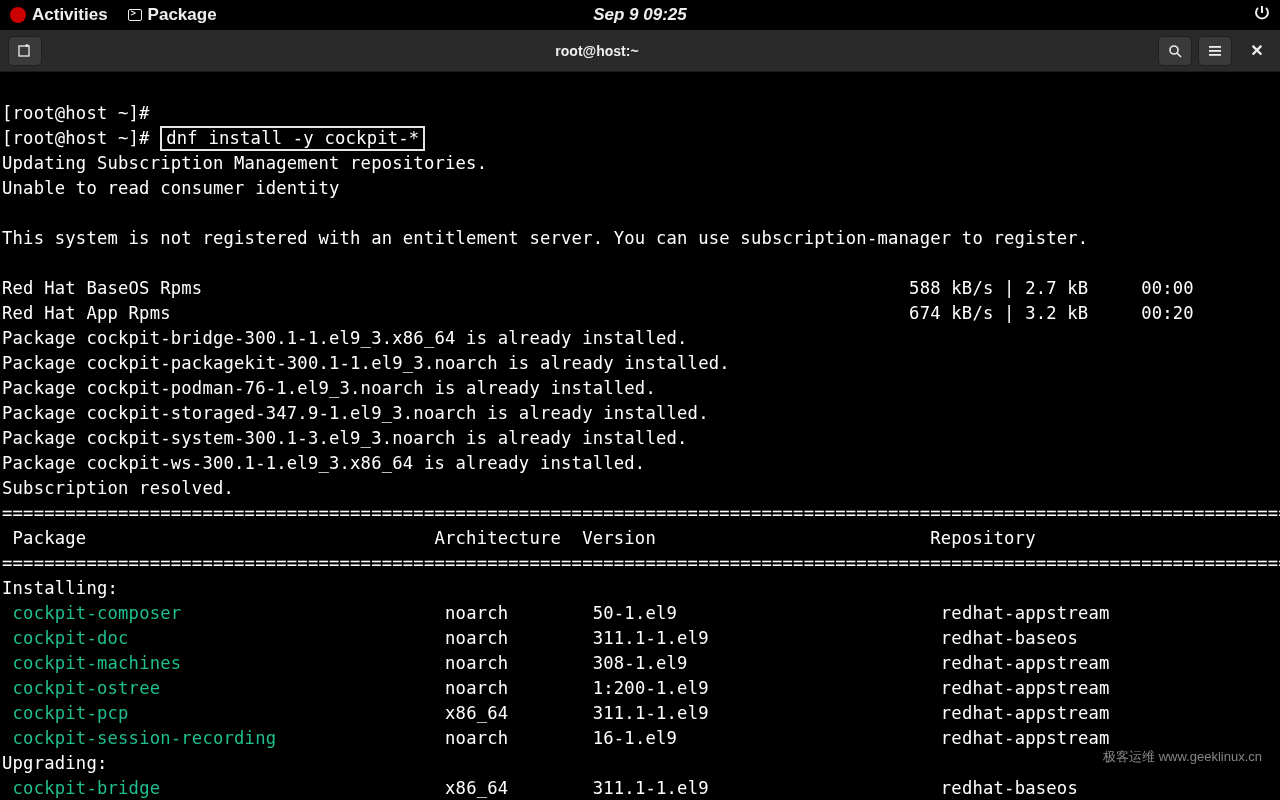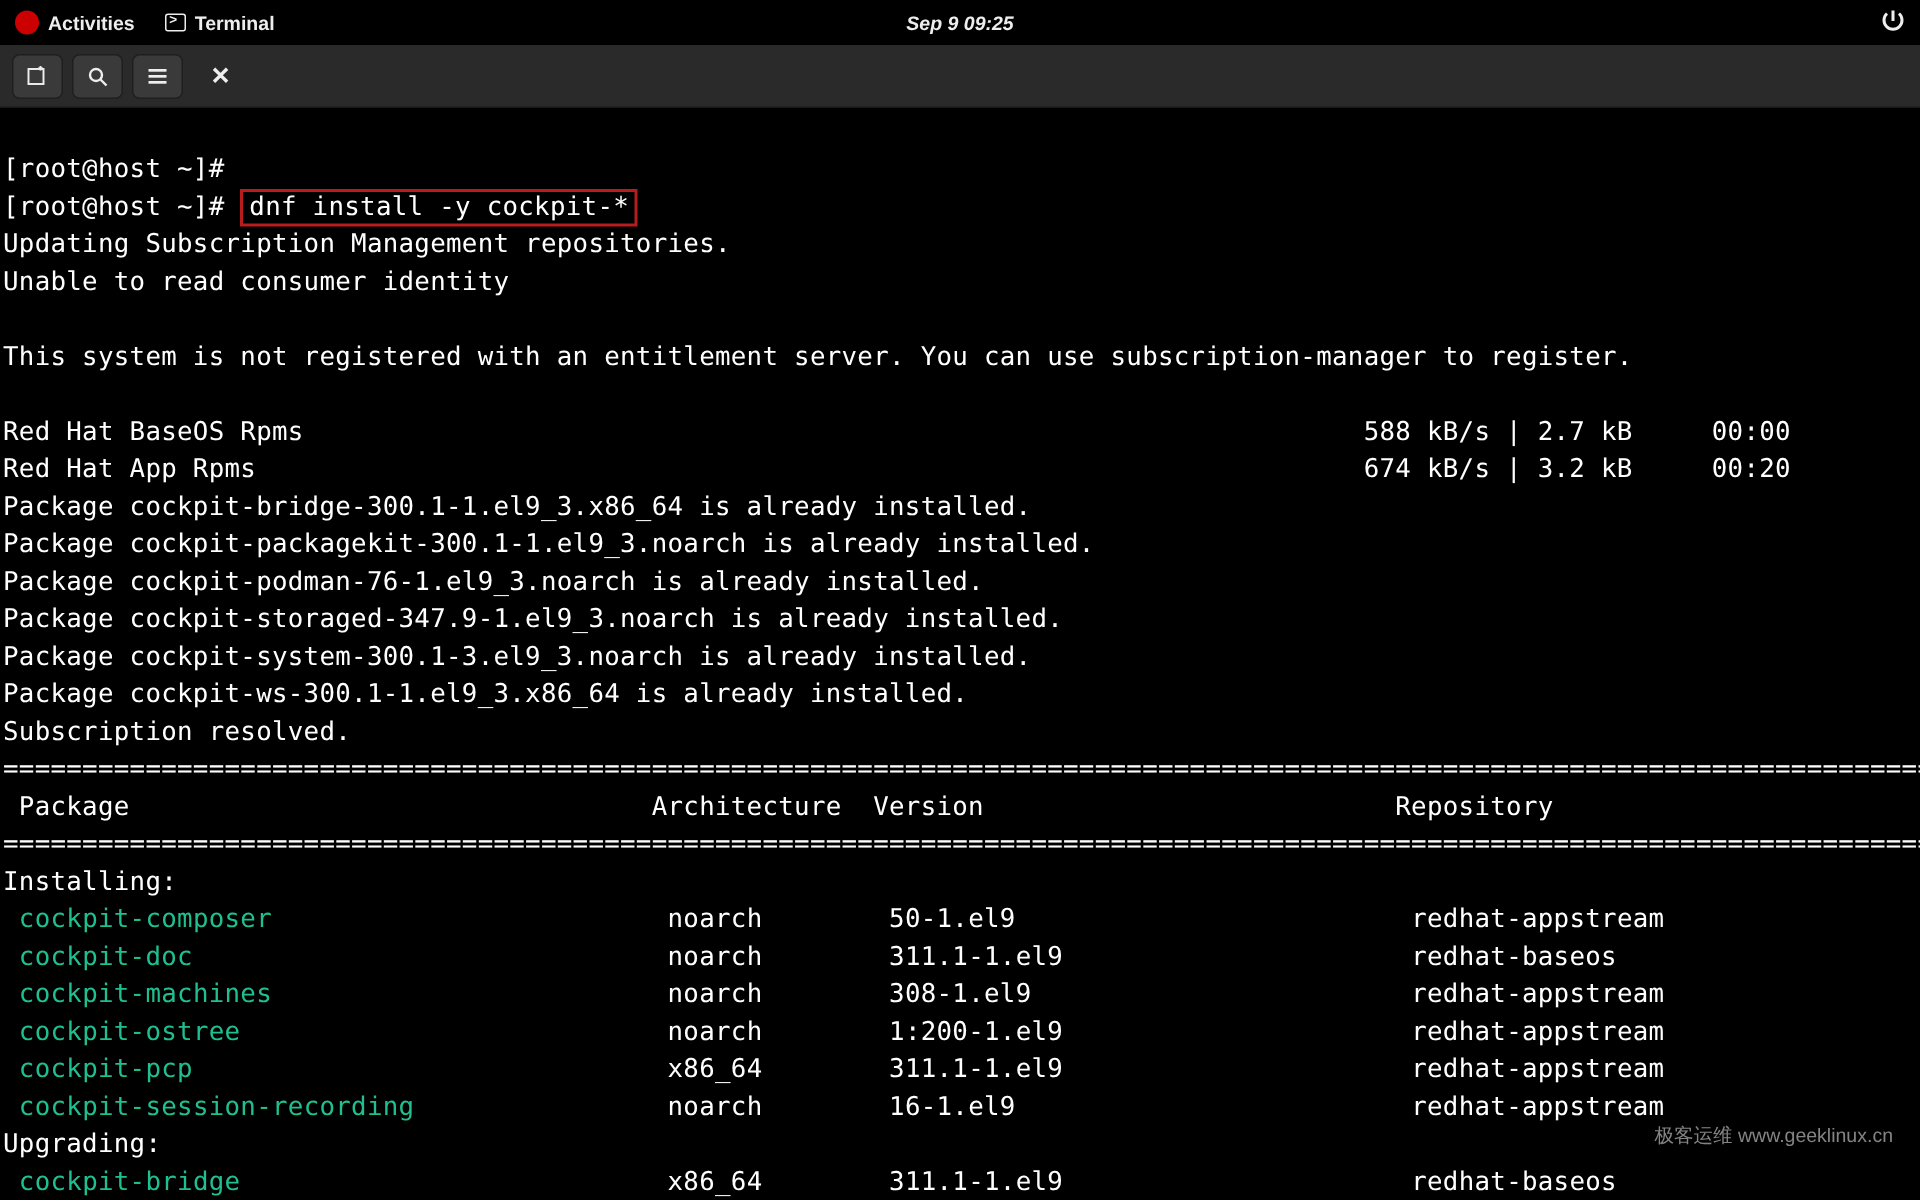--- a/index.html
+++ b/index.html
@@ -1,47 +1,47 @@
 <!DOCTYPE html>
 <html><head>
 <meta charset="utf-8">
 <style>
   * { margin: 0; padding: 0; box-sizing: border-box; }
   html, body { width: 1280px; height: 800px; background: #000; font-family: sans-serif; overflow: hidden; }
-  .topbar { height: 30px; background: #000; color: #eee; display: flex; align-items: center; padding: 0 10px; font-size: 13px; font-weight: 600; }
+  .topbar { height: 30px; background: #000; color: #eee; display: flex; align-items: center; padding: 0 10px; font-size: 17px; font-weight: 600; }
   .topbar-left { display: flex; align-items: center; gap: 20px; }
   .fedora-icon { width: 16px; height: 16px; background: #c00; border-radius: 50%; display: inline-block; }
   .terminal-icon-top { width: 14px; height: 12px; border: 1.5px solid #eee; border-radius: 2px; display: inline-block; position: relative; }
   .terminal-icon-top::before { content: ">"; position: absolute; left: 2px; top: -2px; font-size: 9px; font-weight: bold; }
   .topbar-center { position: absolute; left: 50%; transform: translateX(-50%); font-weight: 600; font-style: italic; }
   .topbar-right { margin-left: auto; display: flex; gap: 18px; align-items: center; }
   .titlebar { height: 42px; background: #2a2a2a; display: flex; align-items: center; padding: 0 8px; color: #eee; border-bottom: 1px solid #1a1a1a; }
   .titlebar .title { flex: 1; text-align: center; font-weight: 600; font-size: 14px; }
   .tb-btn { width: 34px; height: 30px; background: #3a3a3a; border: 1px solid #1f1f1f; border-radius: 5px; display: flex; align-items: center; justify-content: center; cursor: pointer; margin-left: 6px; }
   .tb-btn.first { margin-left: 0; }
   .tb-btn svg { fill: #eee; }
   .tb-close { width: 30px; height: 30px; display: flex; align-items: center; justify-content: center; cursor: pointer; margin-left: 10px; color: #eee; font-size: 16px; font-weight: bold; }
   .terminal { background: #000; color: #fff; font-family: "DejaVu Sans Mono","Liberation Mono",monospace; font-size: 17.2px; line-height: 25px; padding: 4px 2px; white-space: pre; letter-spacing: 0.2px; }
-  .terminal .hl { border: 2px solid #b91c1c; padding: 0 4px; display: inline-block; line-height: 21px; }
+  .terminal .hl { border: 2px solid #e5e5e5; padding: 0 4px; display: inline-block; line-height: 21px; }
   .terminal .pkg { color: #1fbf8f; font-weight: normal; }
   .watermark { position: absolute; bottom: 34px; right: 18px; color: rgba(220,220,220,0.6); font-size: 13px; font-family: sans-serif; }
   .topbar-item { display: flex; align-items: center; gap: 6px; cursor: pointer; }
 </style>
 </head>
 <body>
 
 <div class="topbar">
   <div class="topbar-left">
     <div class="topbar-item">
       <span class="fedora-icon"></span>
       <span>Activities</span>
     </div>
     <div class="topbar-item">
       <span class="terminal-icon-top"></span>
-      <span>Terminal</span>
+      <span>Package</span>
     </div>
   </div>
   <div class="topbar-center">Sep 9  09:25</div>
   <div class="topbar-right">
     <span>
       <svg width="16" height="16" viewBox="0 0 16 16">
           <rect x="7" y="1" width="2" height="5"></rect>
           <rect x="1" y="7" width="5" height="2"></rect>
           <rect x="10" y="7" width="5" height="2"></rect>
           <rect x="7" y="10" width="2" height="5"></rect>
@@ -57,20 +57,21 @@
   </div>
 </div>
 
 <div class="titlebar">
   <div class="tb-btn first">
     <svg width="14" height="14" viewBox="0 0 14 14">
         <rect x="1" y="2" width="10" height="10" stroke="#eee" stroke-width="1.3" fill="none"></rect>
         <path d="M9 0v3M7.5 1.5h3" stroke="#eee" stroke-width="1.3"></path>
       </svg>
   </div>
+  <div class="title">root@host:~</div>
   <div class="tb-btn">
     <svg width="14" height="14" viewBox="0 0 14 14">
         <circle cx="6" cy="6" r="4" stroke="#eee" stroke-width="1.6" fill="none"></circle>
         <path d="M9 9l4 4" stroke="#eee" stroke-width="1.6"></path>
       </svg>
   </div>
   <div class="tb-btn">
     <svg width="14" height="14" viewBox="0 0 14 14">
         <rect x="1" y="2" width="12" height="1.8"></rect>
         <rect x="1" y="6" width="12" height="1.8"></rect>

